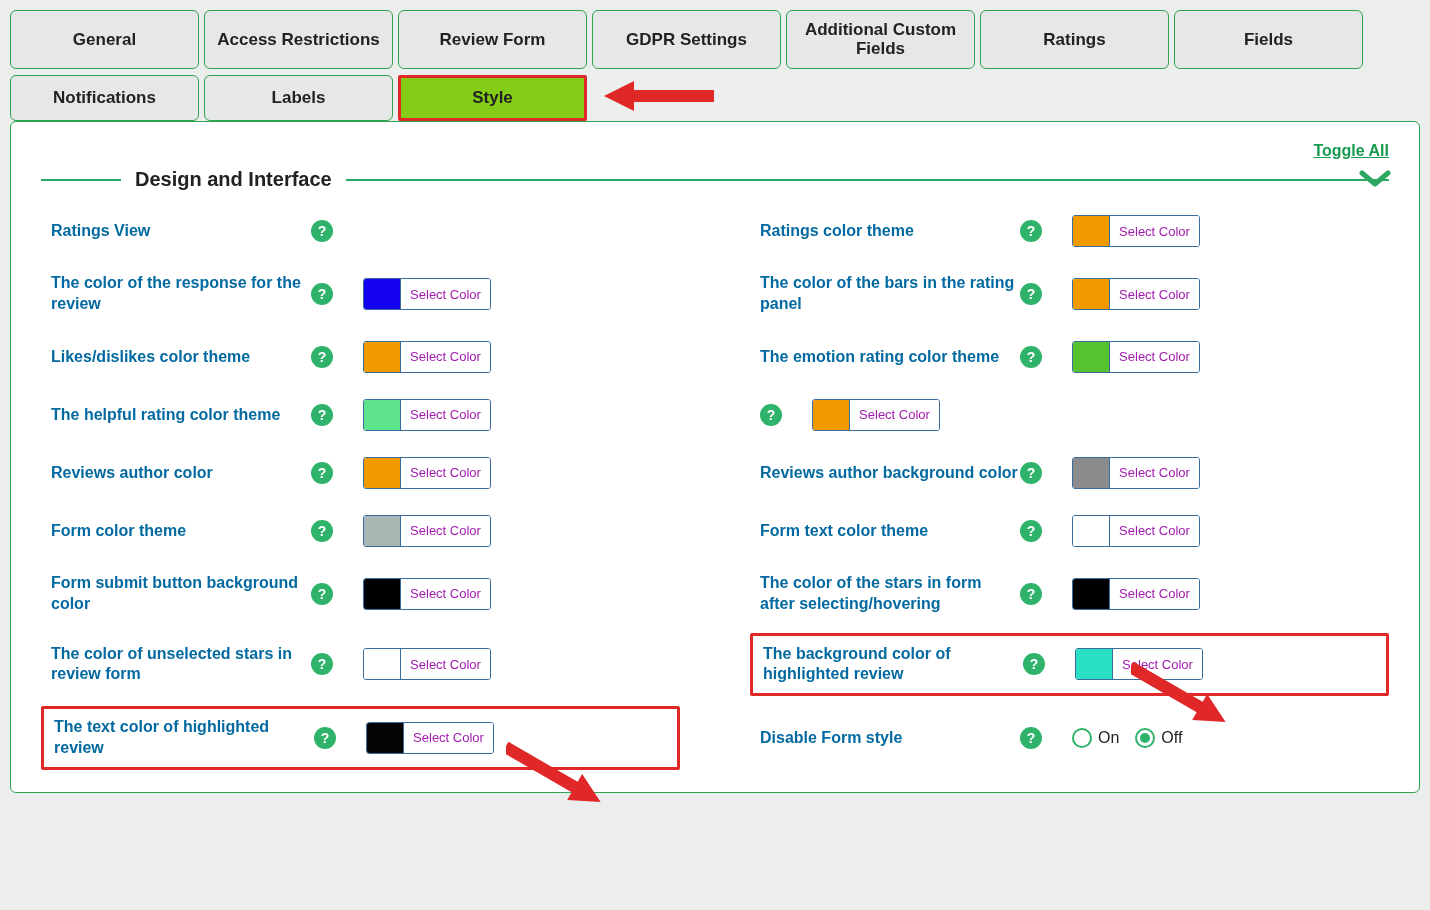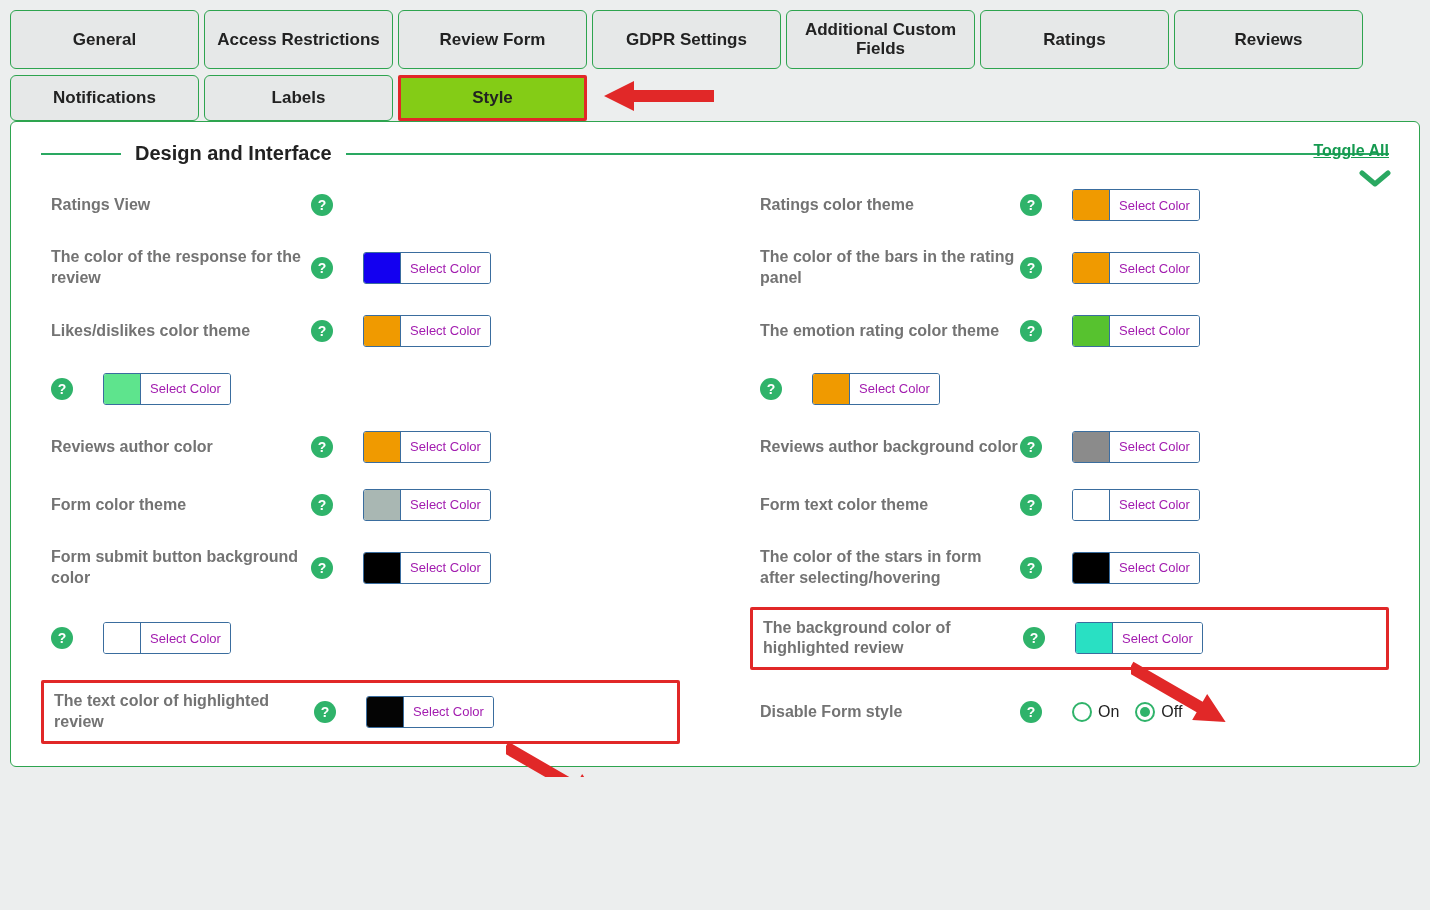--- a/index.html
+++ b/index.html
@@ -57,20 +57,21 @@
     text-decoration:underline;
   }
   .toggle-chevron {
     position:absolute;
     top: 46px;
     right: 28px;
   }
   .section-head {
     display:flex;
     align-items:center;
+    margin-top: 26px;
     margin-bottom: 24px;
   }
   .section-head .line {
     height:2px;
     background:#2aa861;
     flex:0 0 80px;
   }
   .section-head .title {
     font-weight:700;
     font-size:20px;
@@ -90,21 +91,21 @@
     padding: 0 10px;
   }
   .row {
     display:flex;
     align-items:center;
   }
   .label {
     flex: 0 0 260px;
     font-size:16px;
     font-weight:600;
-    color:#737373;
+    color:#0369a1;
     line-height:1.3;
   }
   .help {
     width:22px;height:22px;border-radius:50%;
     background:#2fb36a;color:#fff;
     display:flex;align-items:center;justify-content:center;
     font-weight:700;font-size:14px;
     margin-right: 30px;
     flex:0 0 22px;
     cursor:pointer;
@@ -172,21 +173,21 @@
 </head>
 <body>
 
 <div class="tabs">
   <div class="tab row1">General</div>
   <div class="tab row1">Access Restrictions</div>
   <div class="tab row1">Review Form</div>
   <div class="tab row1">GDPR Settings</div>
   <div class="tab row1" style="line-height:1.1">Additional Custom Fields</div>
   <div class="tab row1">Ratings</div>
-  <div class="tab row1">Reviews</div>
+  <div class="tab row1">Fields</div>
 </div>
 
 <div class="tabs" style="margin-top:6px;align-items:center">
   <div class="tab row2">Notifications</div>
   <div class="tab row2">Labels</div>
   <div class="tab row2 active">Style</div>
   <div style="margin-left:12px">
     <svg width="120" height="40" viewBox="0 0 120 40">
       <polygon points="0,20 30,5 30,14 110,14 110,26 30,26 30,35" fill="#e12828"></polygon>
     </svg>
@@ -246,20 +247,21 @@
       </div>
       <div class="row">
         <div class="label">The emotion rating color theme</div>
         <div class="help">?</div>
         <div class="colorpick">
           <div class="swatch" style="background: rgb(87, 194, 47);"></div>
           <div class="txt">Select Color</div>
         </div>
       </div>
       <div class="row">
+        <div class="label">The helpful rating color theme</div>
         <div class="help">?</div>
         <div class="colorpick">
           <div class="swatch" style="background: rgb(94, 228, 141);"></div>
           <div class="txt">Select Color</div>
         </div>
       </div>
       <div class="row">
         <div class="help">?</div>
         <div class="colorpick">
           <div class="swatch" style="background: rgb(240, 154, 0);"></div>
@@ -308,20 +310,21 @@
       </div>
       <div class="row">
         <div class="label">The color of the stars in form after selecting/hovering</div>
         <div class="help">?</div>
         <div class="colorpick">
           <div class="swatch" style="background: rgb(0, 0, 0);"></div>
           <div class="txt">Select Color</div>
         </div>
       </div>
       <div class="row">
+        <div class="label">The color of unselected stars in review form</div>
         <div class="help">?</div>
         <div class="colorpick">
           <div class="swatch" style="background: rgb(255, 255, 255);"></div>
           <div class="txt">Select Color</div>
         </div>
       </div>
       <div class="row callout">
         <div class="label">The background color of highlighted review</div>
         <div class="help">?</div>
         <div class="colorpick">

